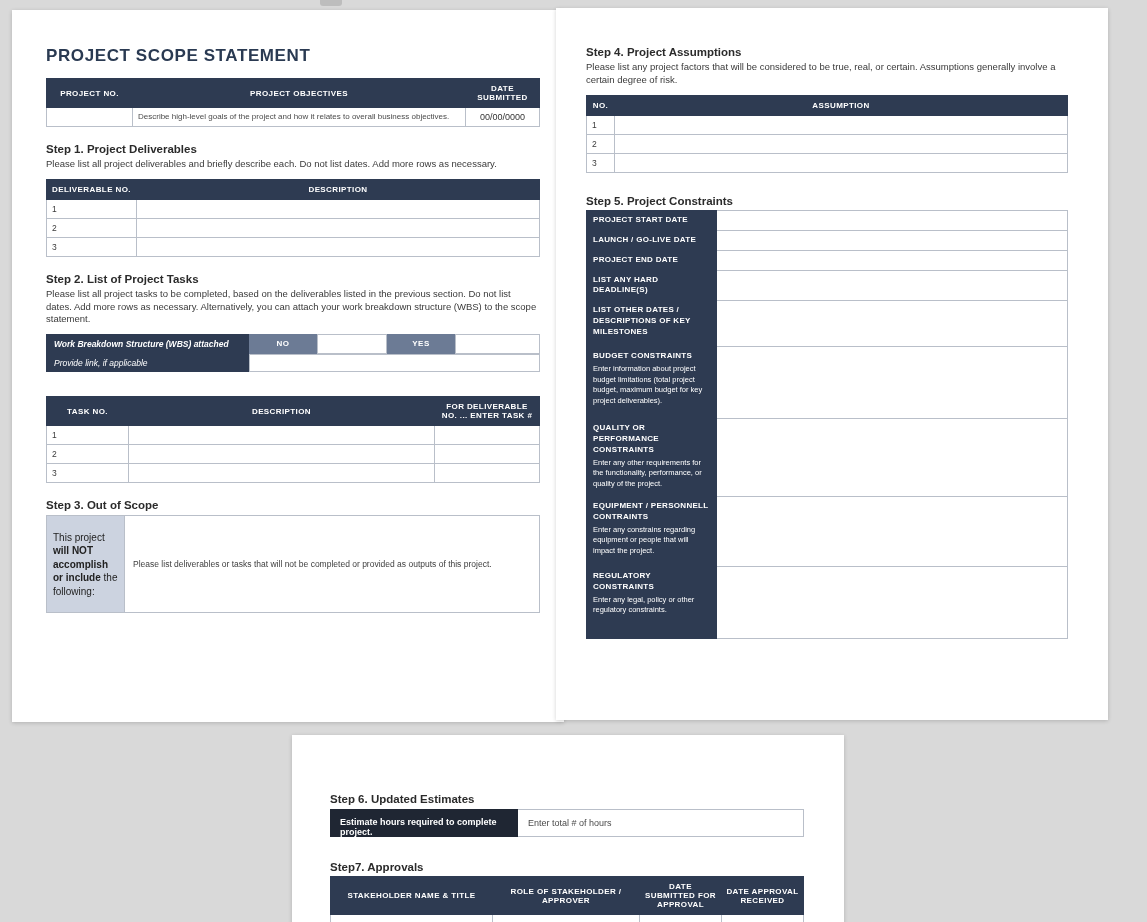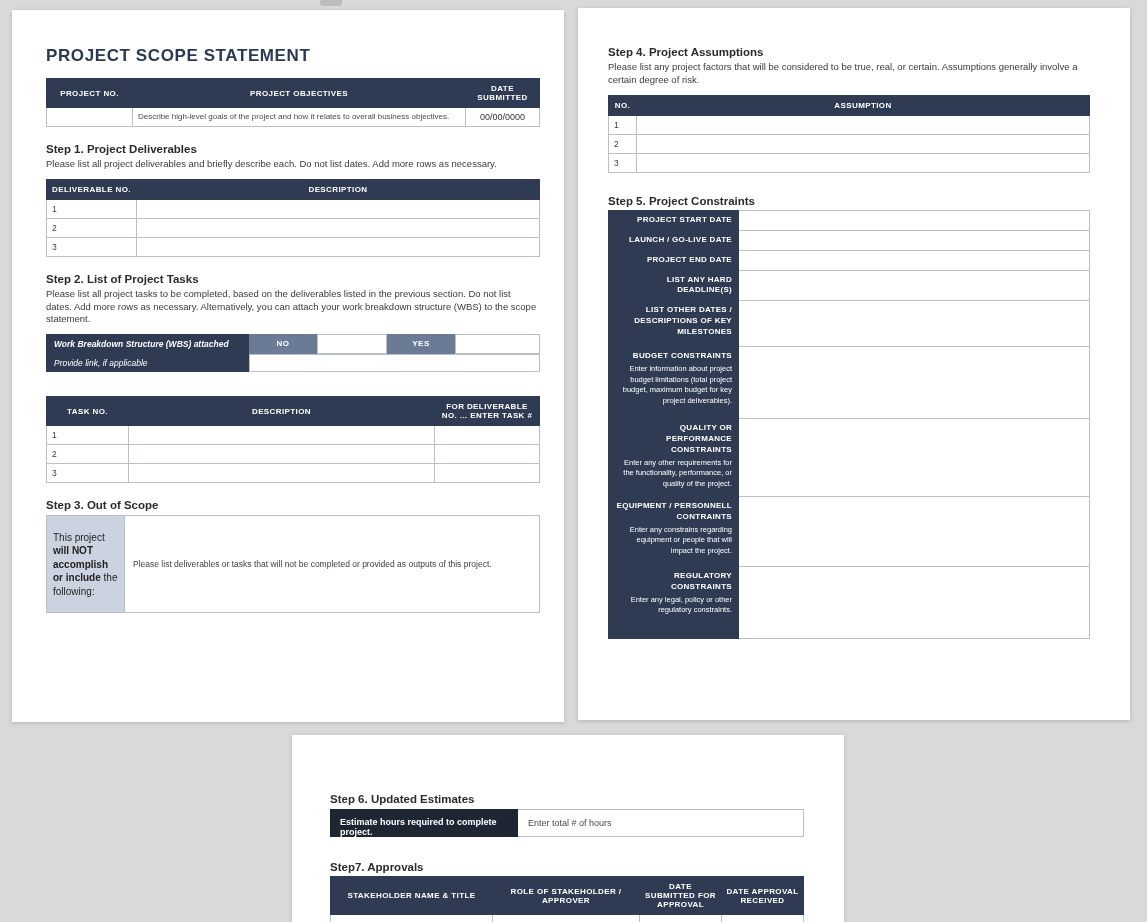--- a/index.html
+++ b/index.html
@@ -16,21 +16,21 @@
     overflow: hidden;
     background: #d9d9d9;
   }
   .sheet {
     position: absolute;
     background: #ffffff;
     box-shadow: 0 1px 4px rgba(0,0,0,0.18);
   }
   
   #sheet1 { left: 12px; top: 10px; width: 552px; height: 712px; }
-  #sheet2 { left: 578px; top: 8px; width: 552px; height: 712px; }
+  #sheet2 { left: 556px; top: 8px; width: 552px; height: 712px; }
   #sheet3 { left: 292px; top: 735px; width: 552px; height: 300px; }
 
   .pad1 { padding: 36px 24px 11px 34px; }
   .pad2 { padding: 38px 40px 0 30px; }
   .pad3 { padding: 58px 40px 0 38px; }
 
   h1.doc-title {
     font-size: 17px;
     font-weight: bold;
     color: #2a3a52;
@@ -155,21 +155,21 @@
     flex: 1;
     font-size: 8.5px;
     color: #3e3e3e;
     padding: 6px 8px;
     display: flex;
     align-items: center;
   }
 
   
   .cons-table { border-collapse: collapse; width: 100%; table-layout: fixed; }
-  .cons-table td { border: 1px solid #b9bfc9; vertical-align: top; text-align: right; }
+  .cons-table td { border: 1px solid #b9bfc9; vertical-align: top; }
   .cons-table td.lab {
     background: #2e3b52;
     color: #fff;
     font-size: 8px;
     font-weight: bold;
     letter-spacing: 0.3px;
     padding: 4px 6px;
     line-height: 1.35;
     border: 1px solid #2e3b52;
   }

